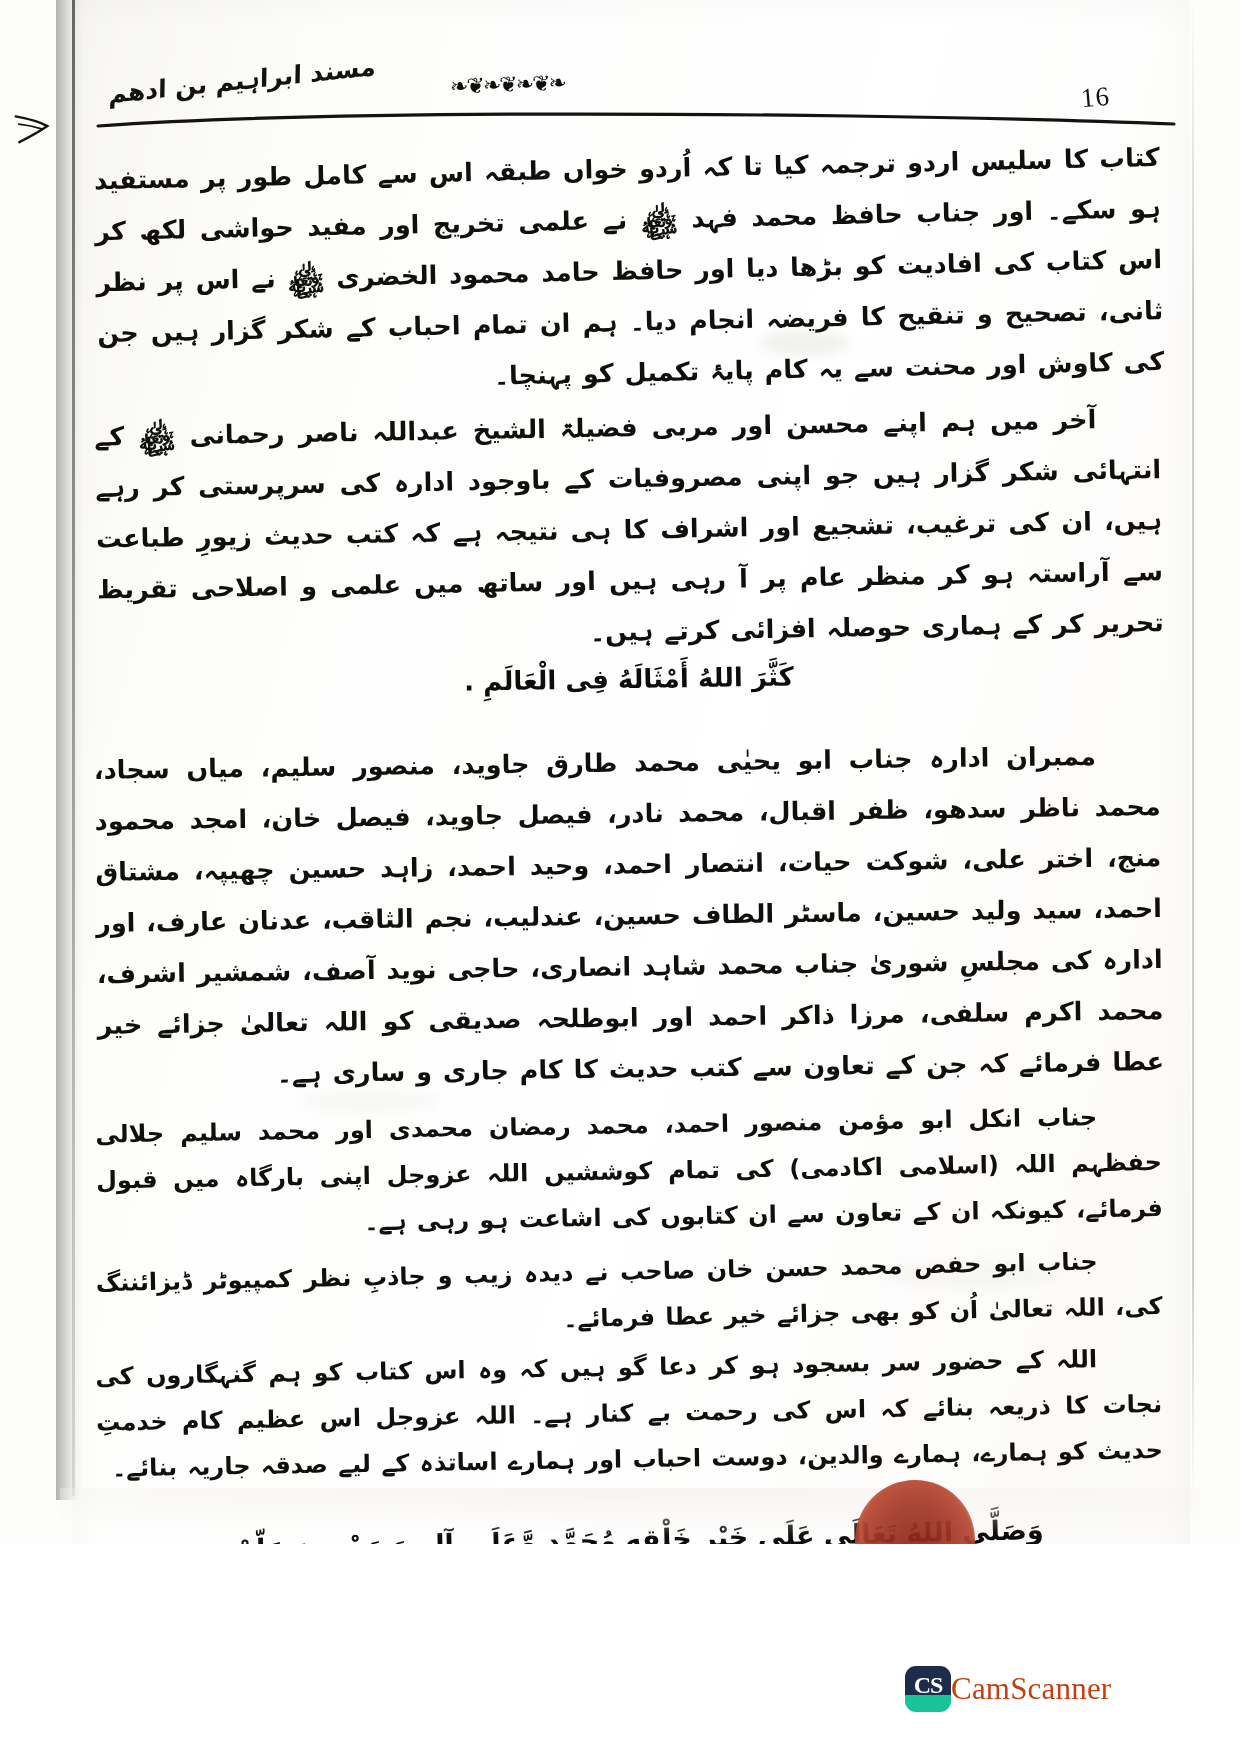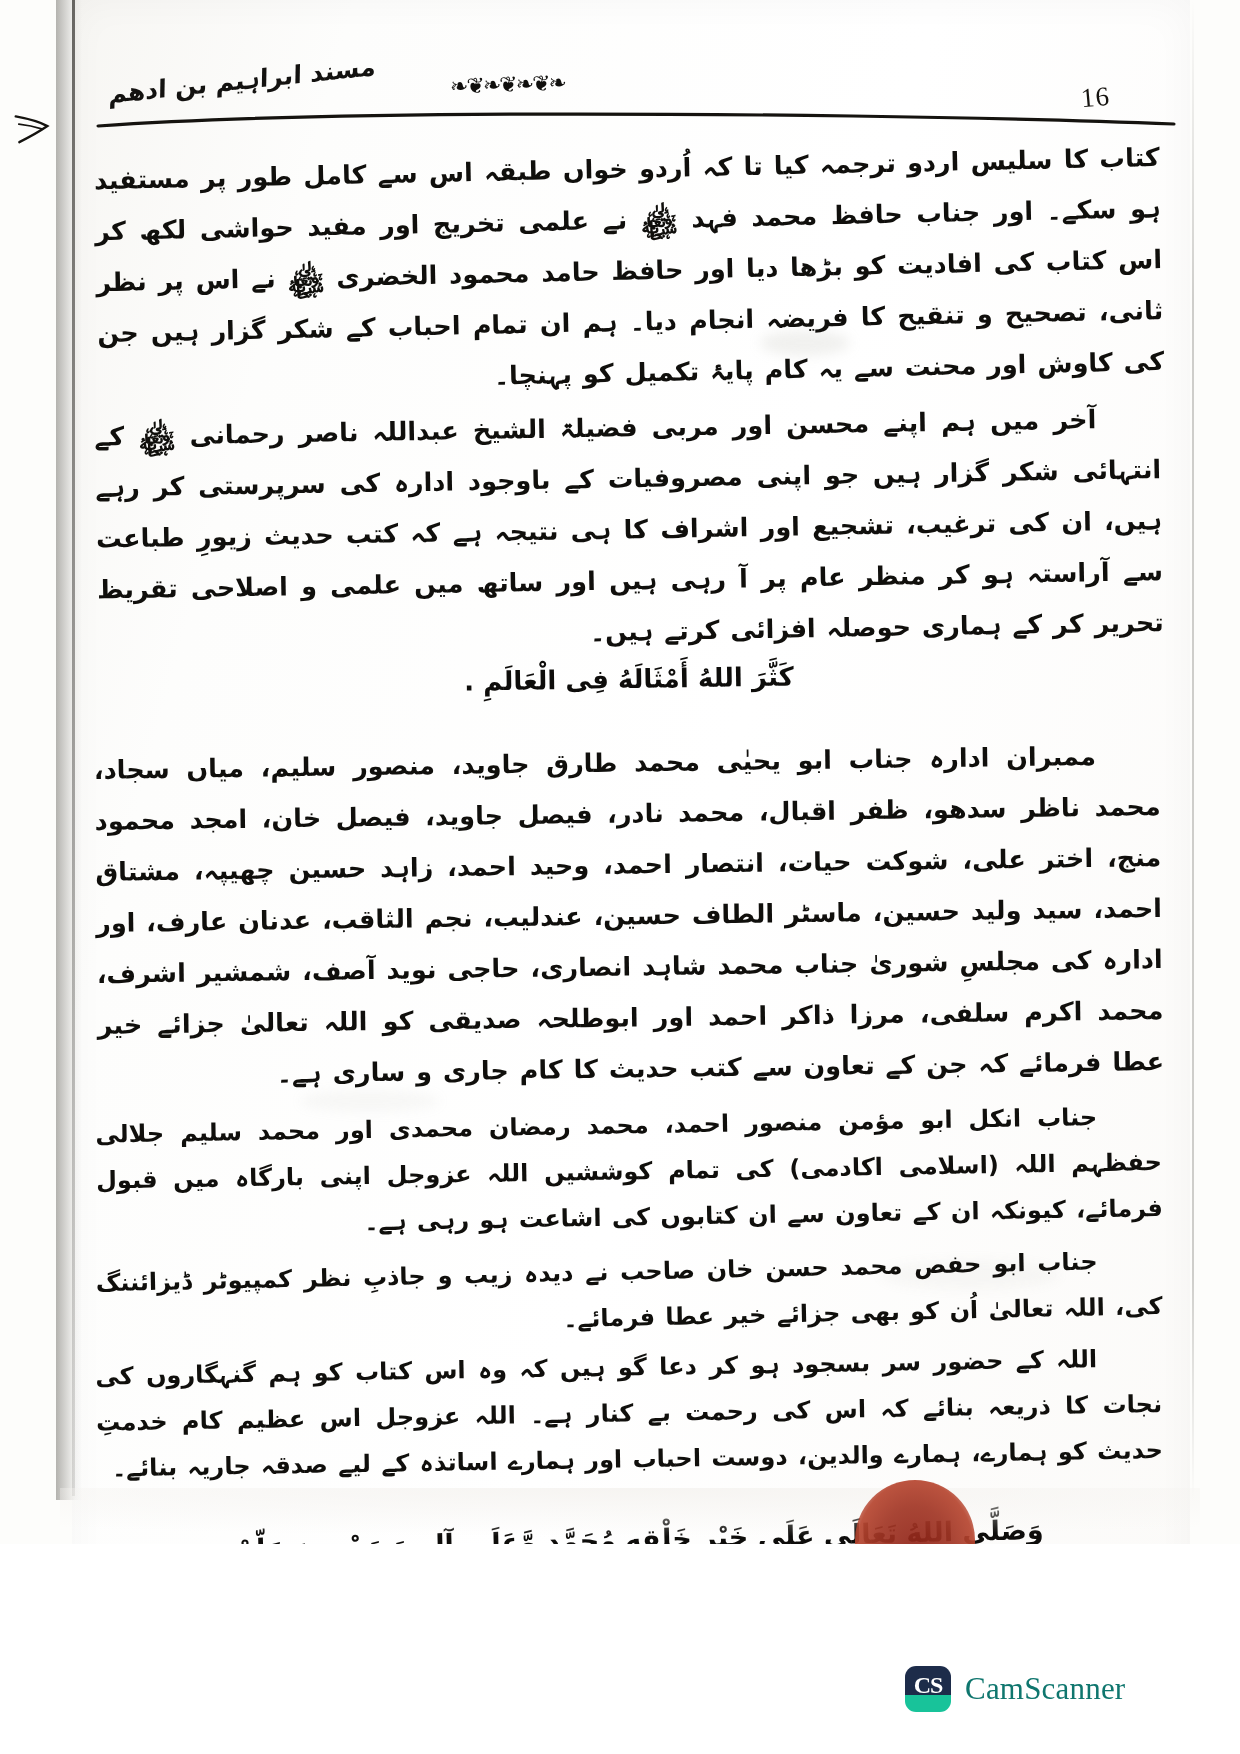--- a/index.html
+++ b/index.html
@@ -144,33 +144,33 @@
   }
   #sign-designation{
     direction:rtl;text-align:center;
     font-size:22px;margin:14px 250px 0 0;
     transform:rotate(-3deg);color:#131210;
   }
 
   
   #camscanner-watermark{
     position:absolute;right:auto;left:905px;bottom:42px;
-    display:flex;align-items:center;gap:14px;direction:ltr;
+    display:flex;align-items:center;direction:ltr;
   }
   #cs-logo{
     width:46px;height:46px;border-radius:11px;
     background:linear-gradient(180deg,#1d2c4a 0%,#1d2c4a 62%,#18c39a 62%,#18c39a 100%);
     color:#fff;display:flex;align-items:center;justify-content:center;
     font-family:"Liberation Serif","DejaVu Serif",serif;
     font-weight:700;font-size:24px;letter-spacing:-1px;
     padding-bottom:8px;box-sizing:border-box;
   }
   #cs-label{
     font-family:"Liberation Serif","DejaVu Serif",serif;
-    font-size:31px;color:#0f766e;letter-spacing:.2px;
+    font-size:31px;color:#c2410c;letter-spacing:.2px;
   }
 </style>
 </head>
 <body>
 
 <div id="scan-page">
 
   <div id="paper-sheet"></div>
   <div id="spine-shadow"></div>
   <div id="spine-edge"></div>

